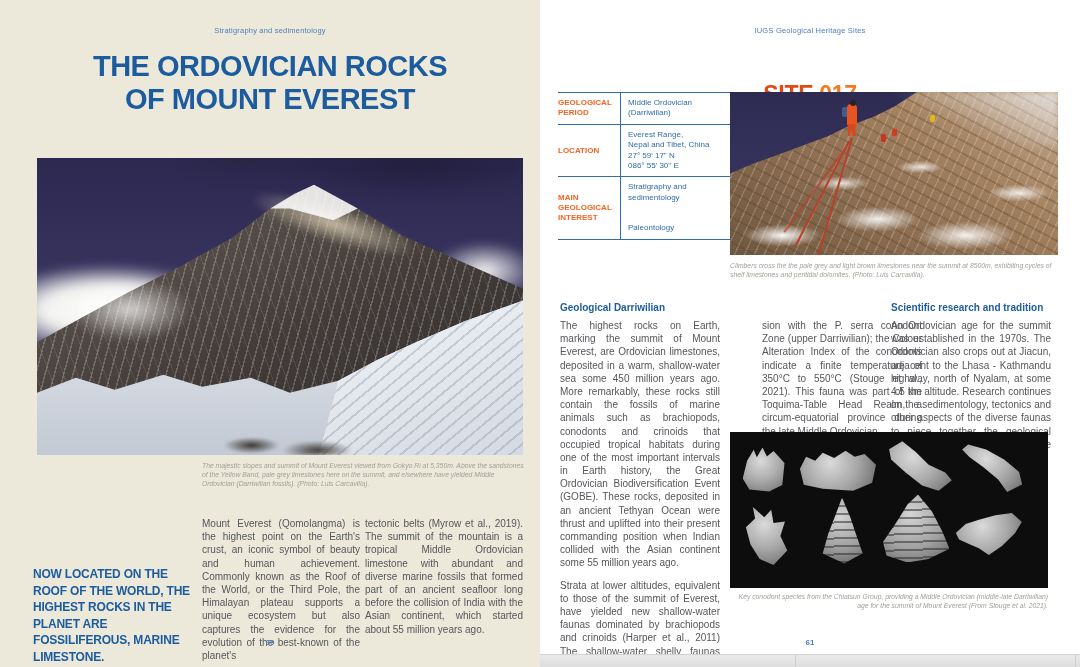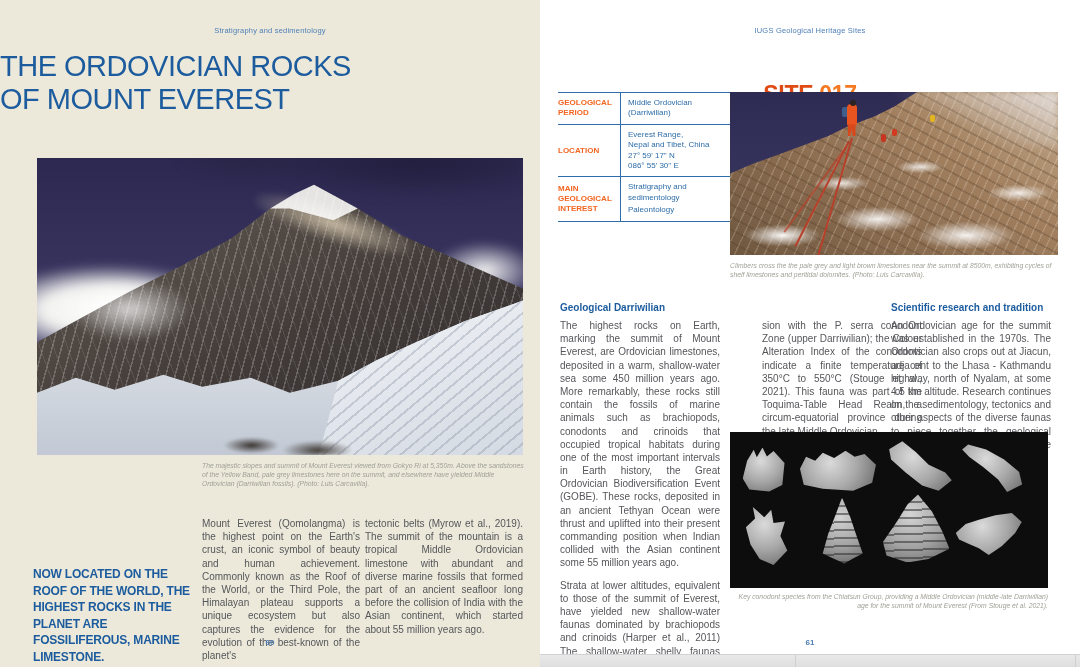--- a/index.html
+++ b/index.html
@@ -11,22 +11,22 @@
   .page { position:absolute; top:0; height:667px; width:540px; }
   #page-left  { left:0;   background:#ECE9DA; }
   #page-right { left:540px; background:#FFFFFF;border-radius:12px; }
 
   .running-header { position:absolute; top:26px; left:0; width:100%; text-align:center;
     font-size:7.5px; color:#4E7EB7; letter-spacing:.2px; }
   .page-number { position:absolute; top:638px; left:0; width:100%; text-align:center;
     font-size:8px; color:#4E7EB7; font-weight:bold; }
 
   
-  .main-title { position:absolute; top:50px; left:0; width:100%; text-align:left;
-    color:#1C5C9E; font-weight:normal; font-size:29px; line-height:33px; letter-spacing:-.5px; }
+  .main-title { position:absolute; top:50px; left:0; width:100%; text-align:center;
+    color:#1C5C9E; font-weight:bold; font-size:29px; line-height:33px; letter-spacing:-.5px; }
   .sub-title { position:absolute; top:121px; left:0; width:100%; text-align:center;
     color:#1C5C9E; font-weight:bold; font-size:16px; letter-spacing:0; }
 
   .photo-frame { position:absolute; overflow:hidden; }
   #everest-photo { left:37px; top:158px; width:486px; height:297px; }
 
   .caption { font-style:italic; color:#A09F96; font-size:6.8px; line-height:1.35; }
   #everest-caption { position:absolute; left:202px; top:461px; width:322px; text-align:left; }
 
   .pull-quote { position:absolute; left:33px; top:520px; width:170px;
@@ -43,21 +43,21 @@
   .site-number { color:#F47920; }
 
   .info-table { position:absolute; left:18px; top:92px; width:172px;
     border-top:1px solid #2E6DA8; }
   .info-row { display:flex; border-bottom:1px solid #2E6DA8; align-items:center; }
   .info-label { width:62px; padding:4px 4px 4px 0; color:#F26522; font-weight:bold;
     font-size:8px; line-height:1.25; text-transform:uppercase; }
   .info-value { flex:1; align-self:stretch; display:flex; flex-direction:column; justify-content:center;
     border-left:1px solid #2E6DA8; padding:5px 2px 5px 7px; color:#2E6DA8; font-size:8px; line-height:1.3; }
   .info-value div { margin:0; }
-  .info-value .gap { margin-top:2px; }
+  .info-value .gap { margin-top:20px; }
 
   #climbers-photo { left:190px; top:92px; width:328px; height:163px; }
   #climbers-caption { position:absolute; left:190px; top:261px; width:328px; }
 
   .section-heading { position:absolute; top:302px; color:#1C5C9E; font-weight:bold; font-size:10px; }
   #gd-heading { left:20px; }
   #sr-heading { left:351px; }
   .col { position:absolute; top:319px; width:160px; }
   #gd-col1 { left:20px; }
   #gd-col2 { left:186px;margin-left:36px; }

